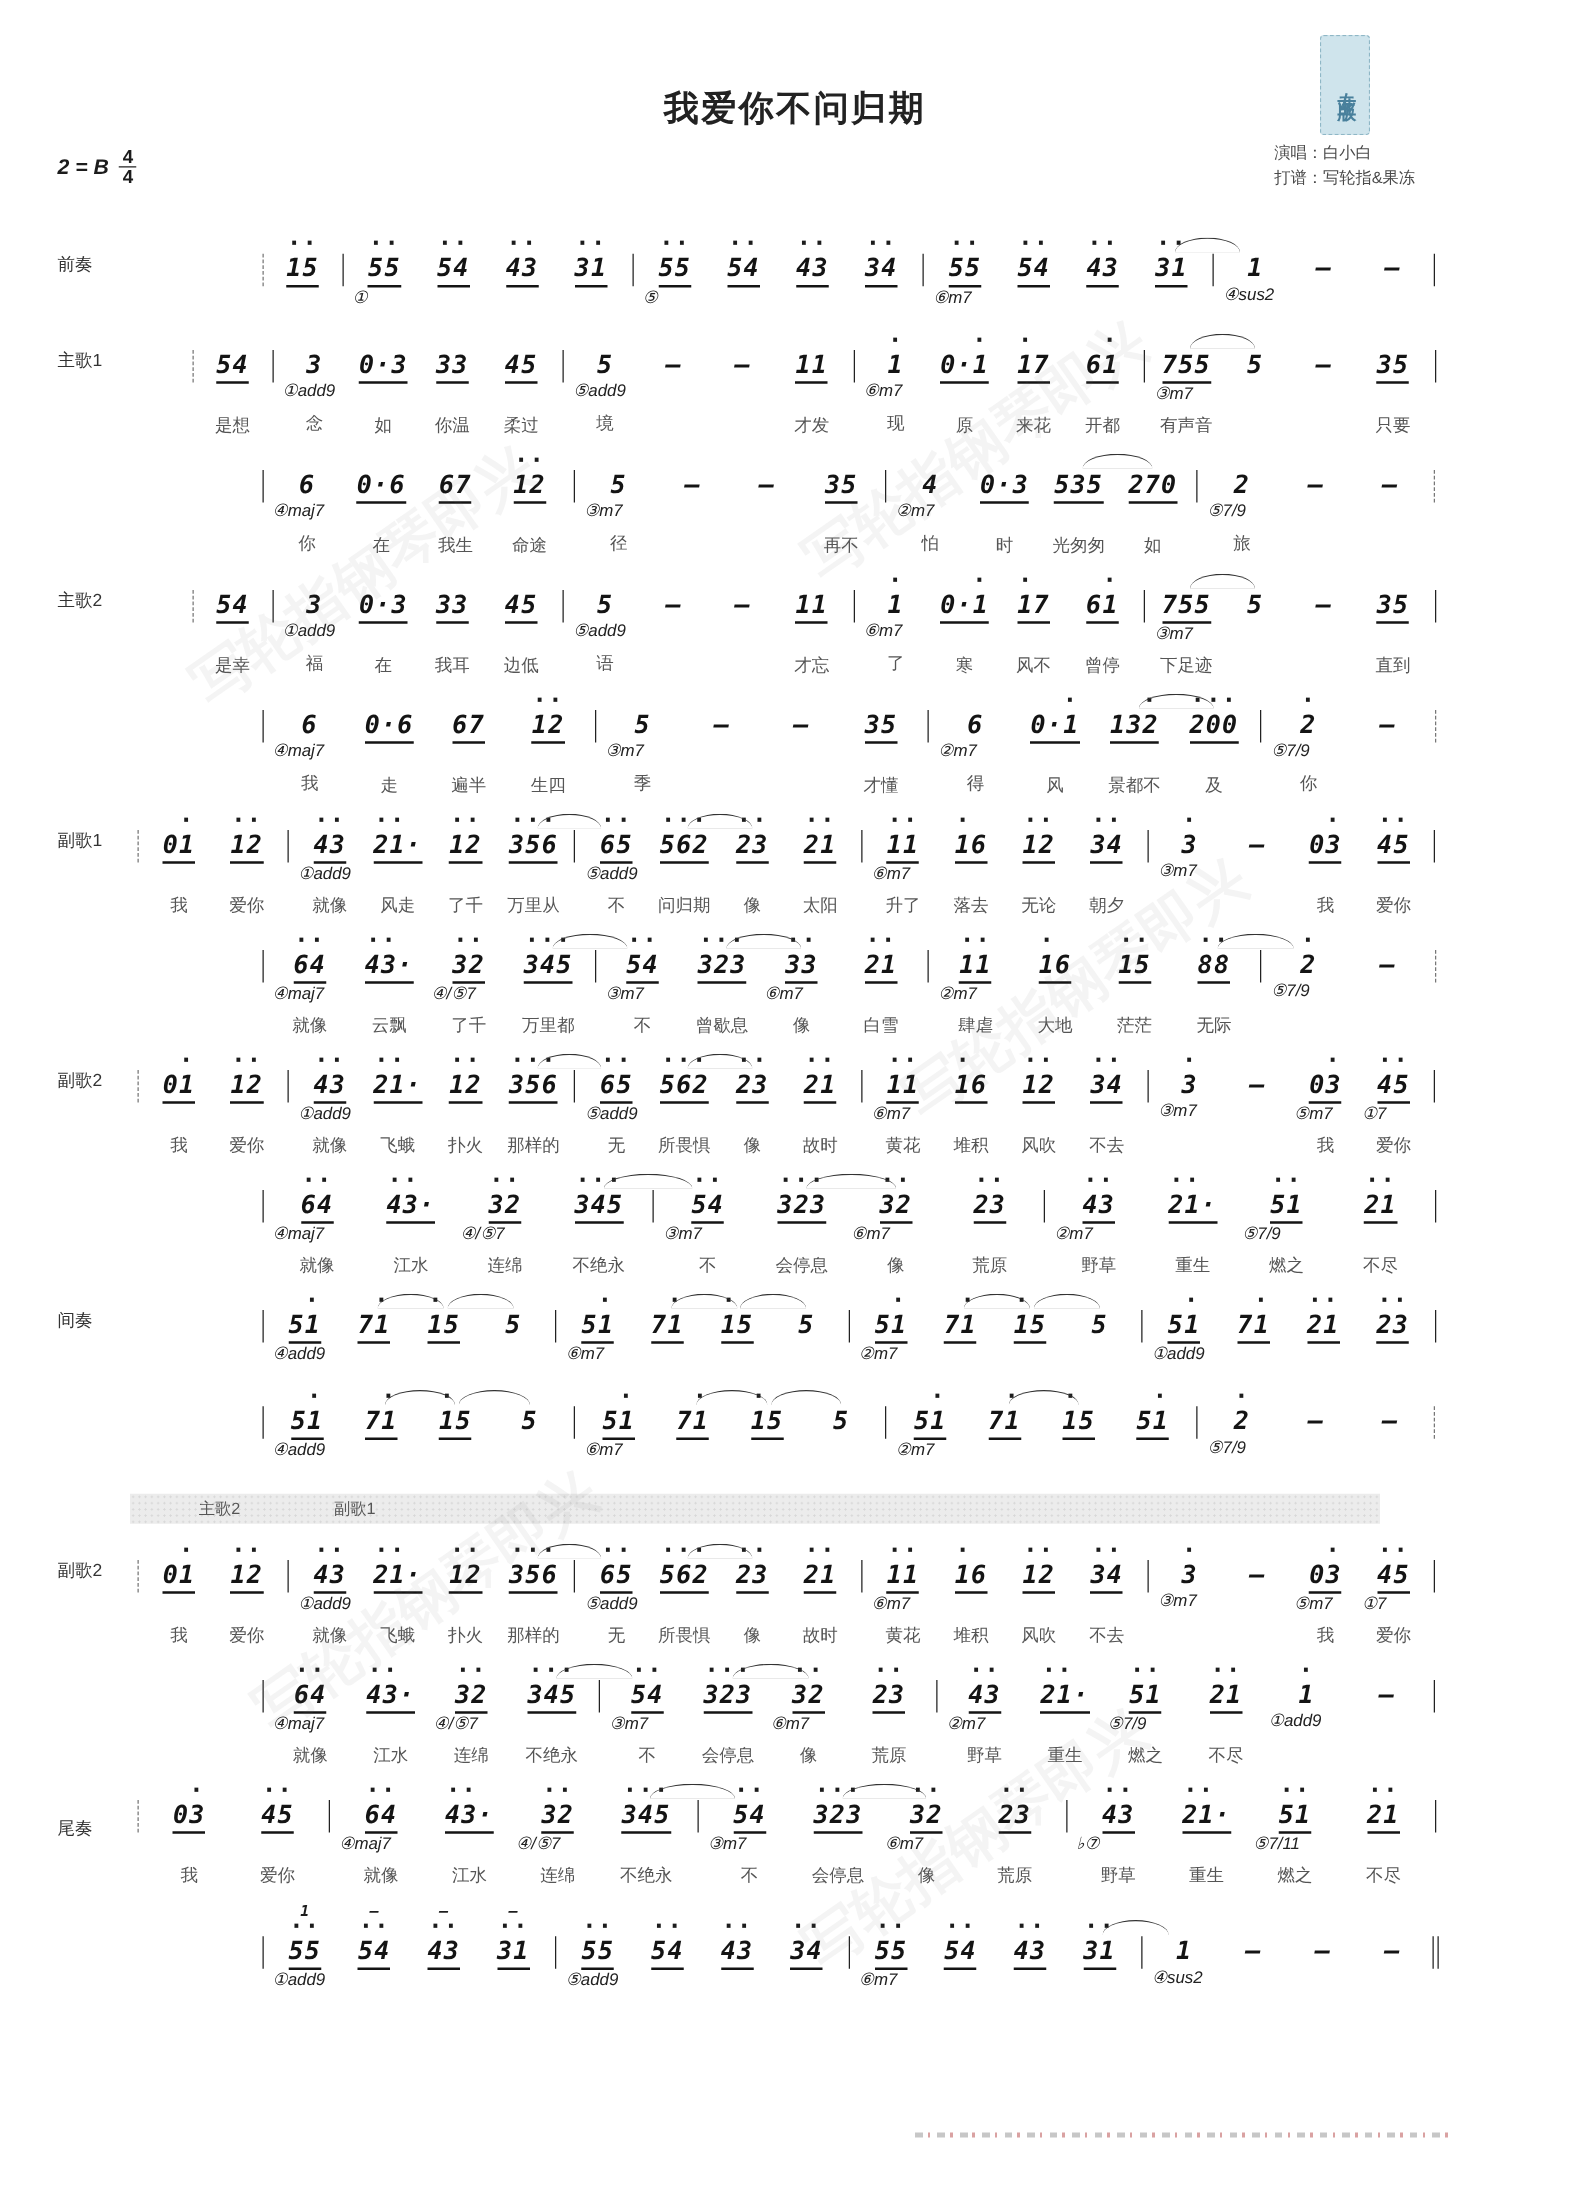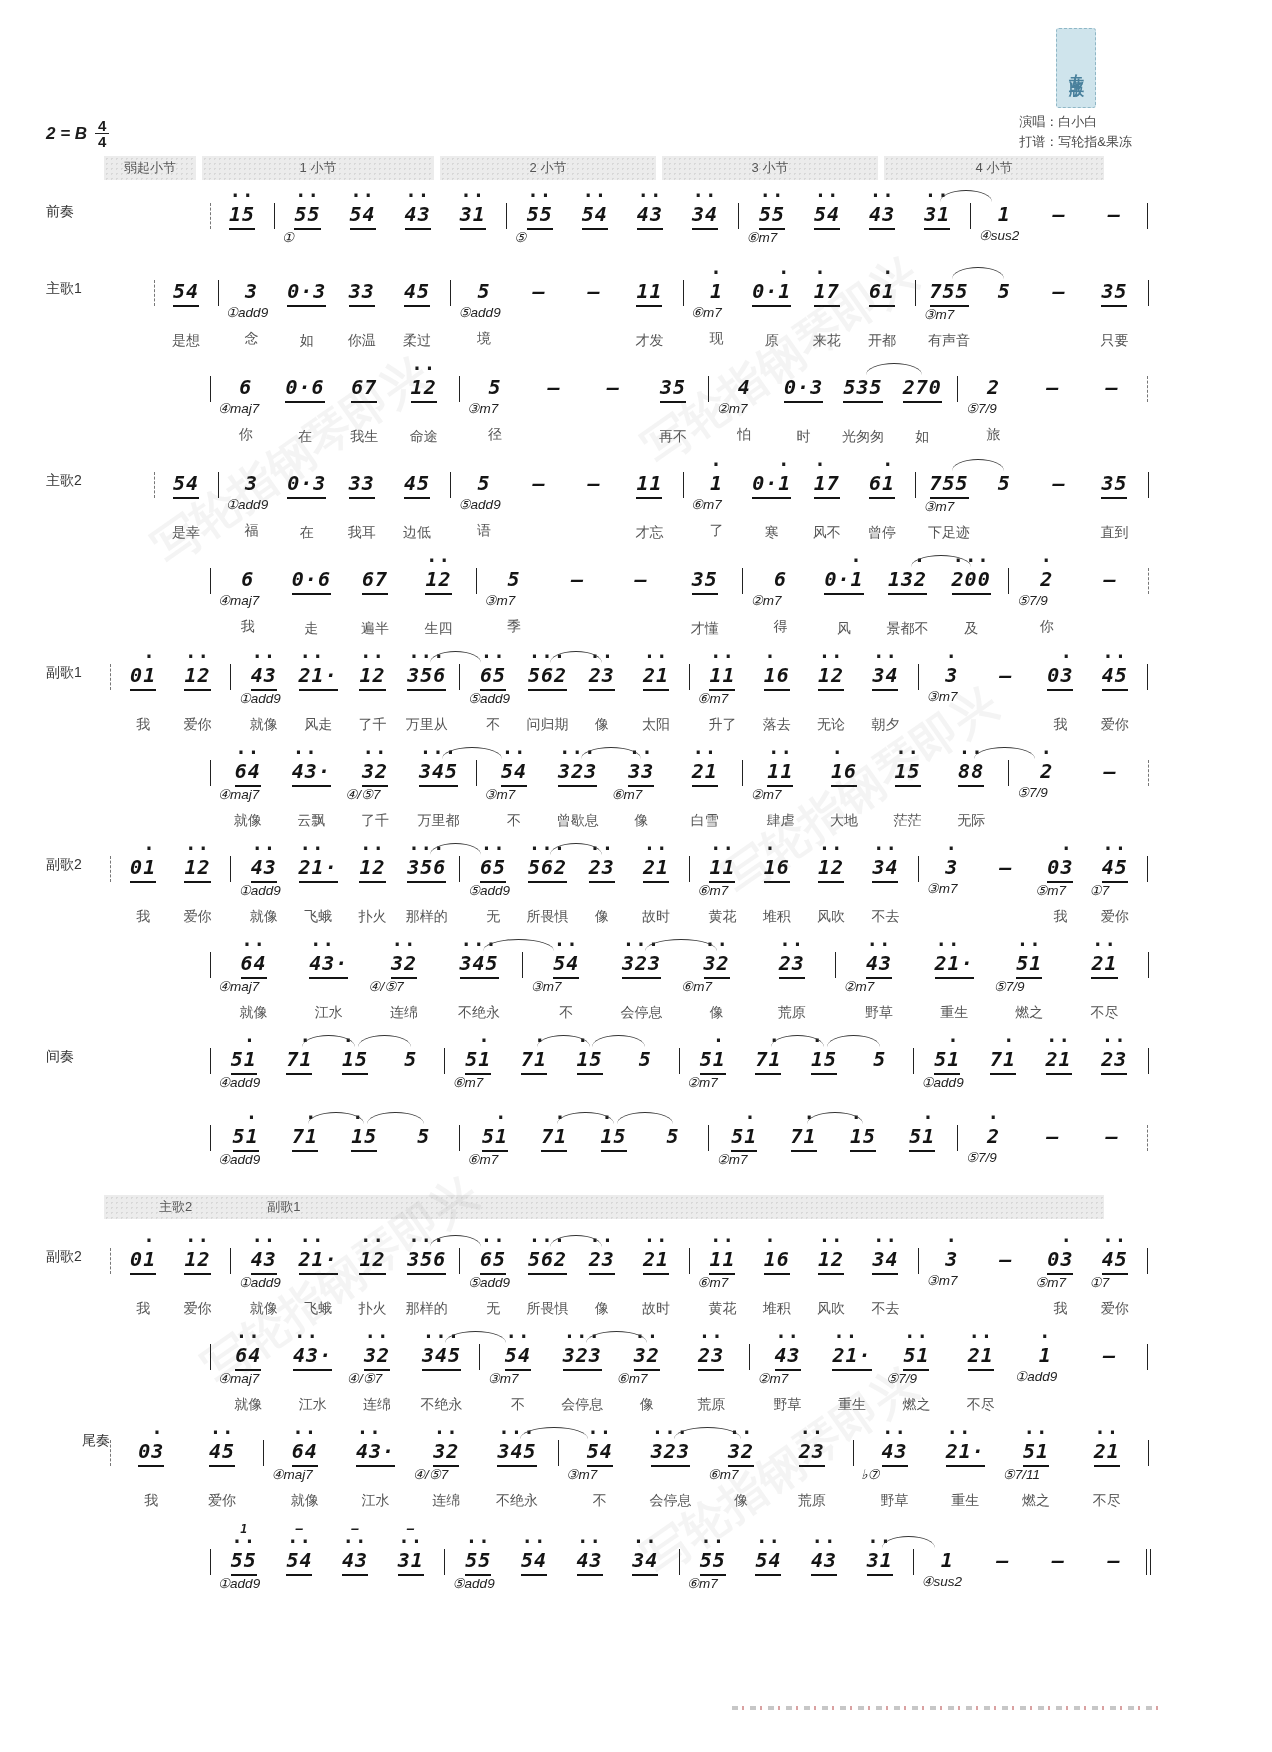--- a/index.html
+++ b/index.html
@@ -58,41 +58,35 @@
 </style>
 </head>
 <body>
 
 <div class="page">
 
   <div class="badge">
     <span>专业版</span>
   </div>
 
+  <div class="title">我爱你不问归期</div>
 
   <div class="keysig">
     <span>2 = B</span>
     <span class="frac">
       <b>4</b>
       <b>4</b>
     </span>
   </div>
 
   <div class="credits">
     <div>演唱：白小白</div>
     <div>打谱：写轮指&amp;果冻</div>
   </div>
 
-  <div class="band" id="band1" style="position:absolute;left:0;top:156px;">
-      <div class="seg" style="width: 92px;">弱起小节</div>
-      <div class="seg" style="width: 232px;">1 小节</div>
-      <div class="seg" style="width: 216px;">2 小节</div>
-      <div class="seg" style="width: 216px;">3 小节</div>
-      <div class="seg" style="width: 220px;">4 小节</div>
-    </div>
 
   <div id="score">
       <div class="line">
         <div class="label" style="top: 13px;">前奏</div>
         <div class="sp" style="width: 100px;"></div>
         <div class="bar d" style="margin-top: 13px;">
           <i></i>
         </div>
         <div class="cell sm">
           <div class="dots">··</div>
@@ -1544,21 +1538,21 @@
           <div class="dots"></div>
           <div class="note">–</div>
           <div class="chord"></div>
           <div class="lyr"></div>
         </div>
         <div class="bar" style="margin-top: 13px;">
           <i></i>
         </div>
       </div>
       <div class="line">
-        <div class="label" style="top: 5px; margin-left: 36px;">尾奏</div>
+        <div class="label" style="top: 27px;">尾奏</div>
         <div class="bar d" style="margin-top: 13px;">
           <i></i>
         </div>
         <div class="cell">
           <div class="dots"> ·</div>
           <div class="note u">03</div>
           <div class="chord"></div>
           <div class="lyr">我</div>
         </div>
         <div class="cell">

